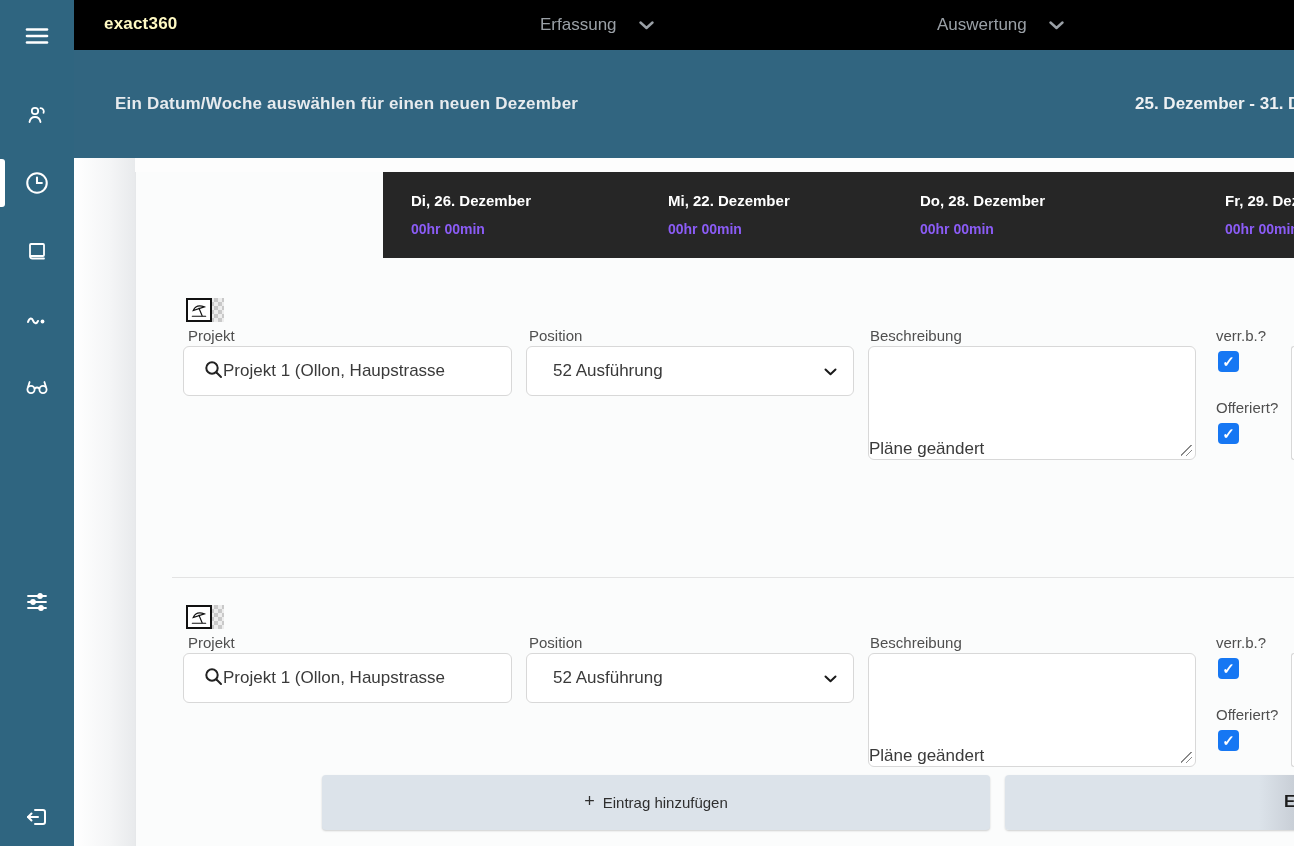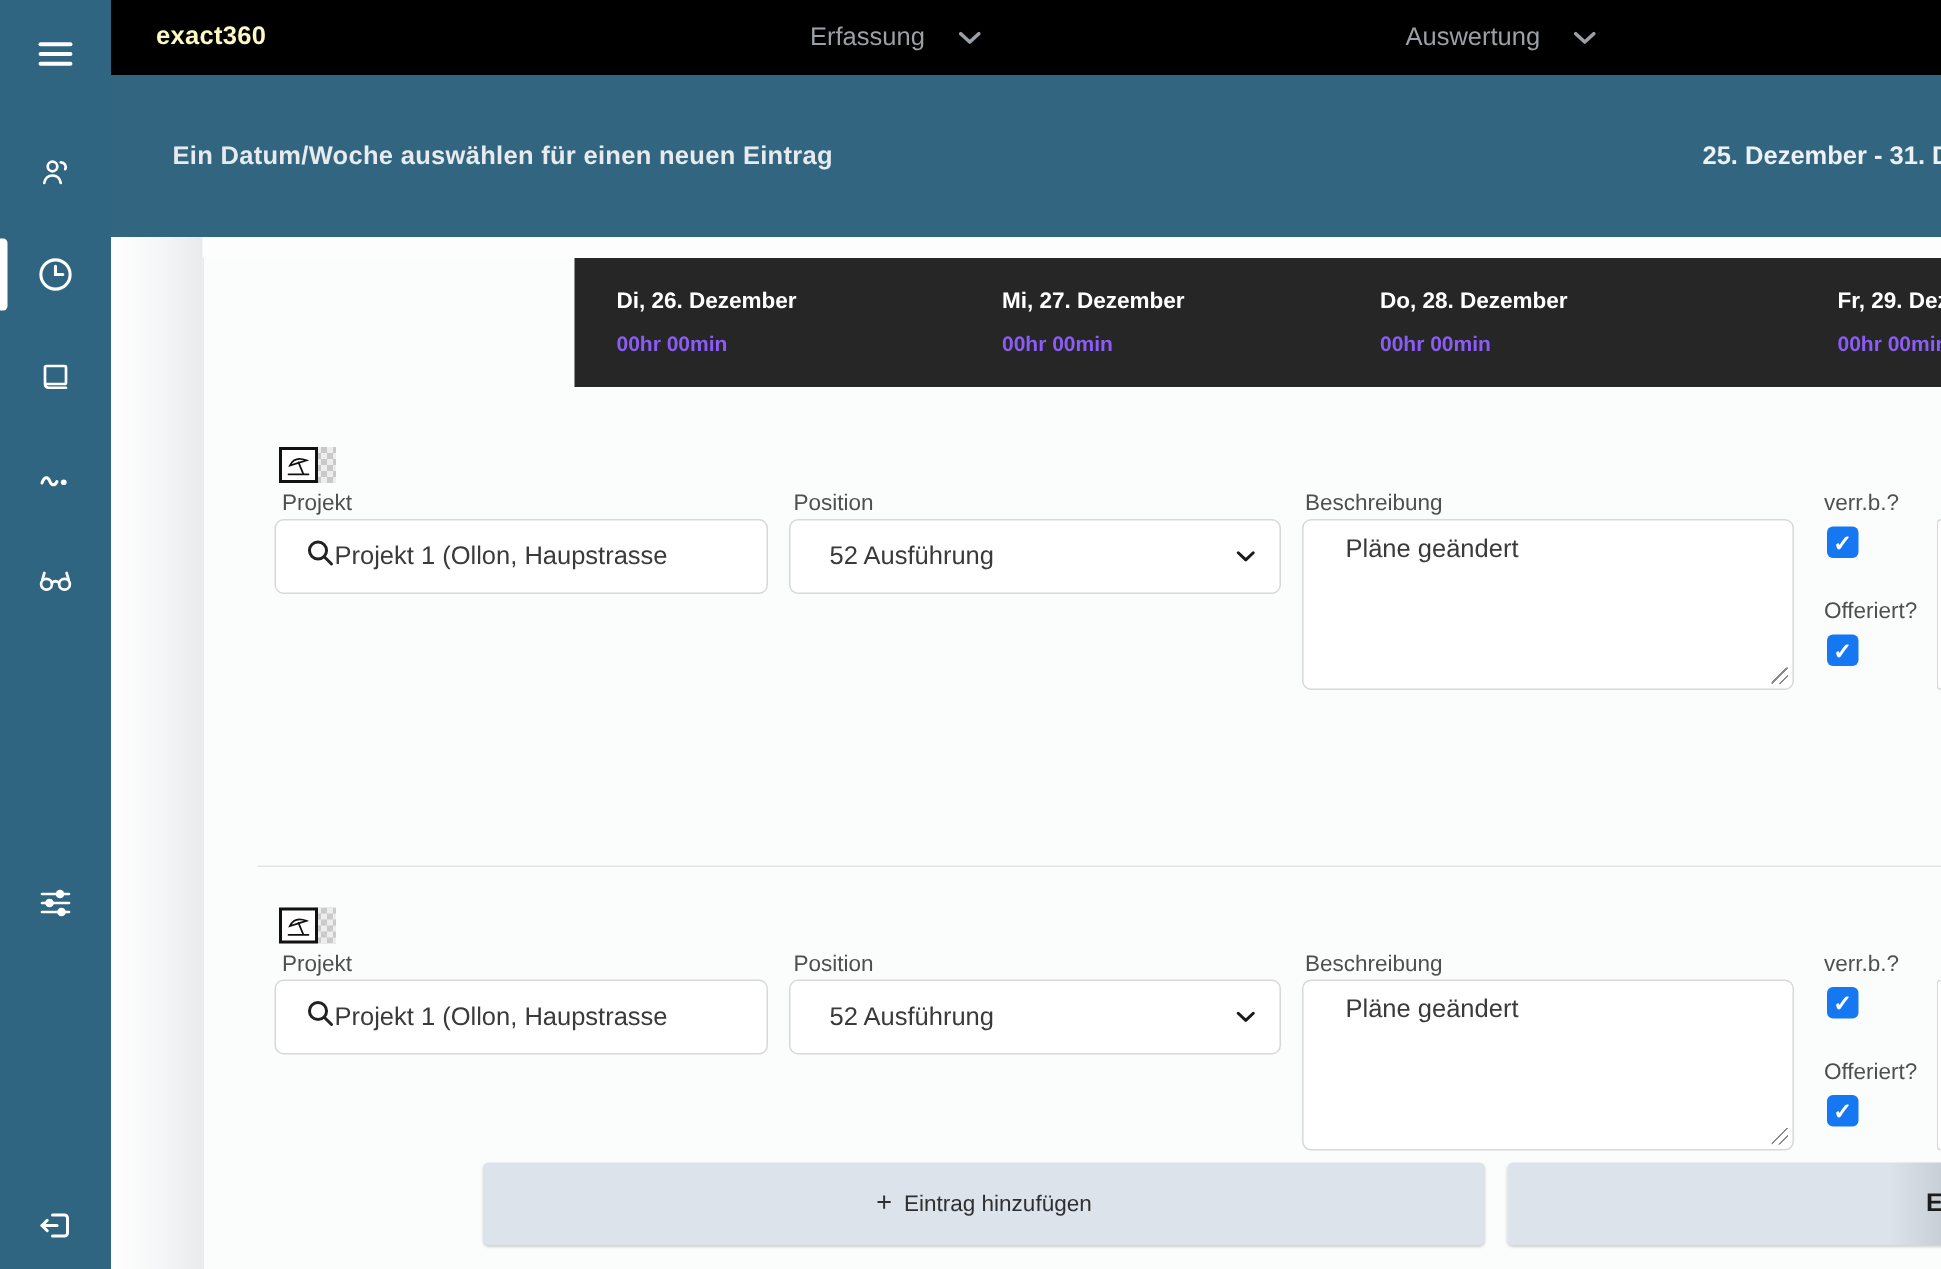--- a/index.html
+++ b/index.html
@@ -49,21 +49,21 @@
     font-weight:600; white-space:nowrap; }
 
   
   .field-label { position:absolute; color:#4f4f4f; font-size:15px; }
   .input-box { position:absolute; background:#fff; border:1px solid #d8d8d8;
     border-radius:6px; display:flex; align-items:center; }
   .proj-input { width:329px; height:50px; padding-left:20px; gap:0; cursor:text; }
   .proj-input .val { color:#3a3a3a; font-size:17px; white-space:nowrap; overflow:hidden; }
   .pos-select { width:328px; height:50px; padding:0 16px 0 26px; cursor:pointer; }
   .pos-select .val { color:#3a3a3a; font-size:17px; flex:1; }
-  .desc-area { width:328px; height:114px; align-items:flex-start; padding:9px 14px 0 28px; cursor:text; }
+  .desc-area { width:328px; height:114px; align-items:flex-end; padding:9px 14px 0 0; cursor:text; }
   .desc-area .val { color:#3a3a3a; font-size:17px; }
   .resize-grip { position:absolute; right:3px; bottom:3px; width:11px; height:11px;
     background:
       linear-gradient(135deg, transparent 45%, #8a8a8a 45%, #8a8a8a 52%, transparent 52%),
       linear-gradient(135deg, transparent 70%, #8a8a8a 70%, #8a8a8a 77%, transparent 77%);
     cursor:nwse-resize; }
   .umbrella-btn { position:absolute; width:38px; height:24px; cursor:pointer;
     background-image:
       linear-gradient(45deg,#c9c9c9 25%,transparent 25%,transparent 75%,#c9c9c9 75%),
       linear-gradient(45deg,#c9c9c9 25%,#ededed 25%,#ededed 75%,#c9c9c9 75%);
@@ -196,34 +196,34 @@
       <span>Erfassung</span>
       <span>
         <svg width="15" height="9" viewBox="0 0 15 9" fill="none" stroke="#9aa0a6" stroke-width="2.4" stroke-linecap="round" stroke-linejoin="round">
             <polyline points="1.5,1.5 7.5,7 13.5,1.5"></polyline>
           </svg>
       </span>
     </div>
   </header>
 
   <section id="blue-header" class="abs">
-    <div id="header-title">Ein Datum/Woche auswählen für einen neuen Eintrag</div>
+    <div id="header-title">Ein Datum/Woche auswählen für einen neuen Dezember</div>
     <div id="header-range">25. Dezember - 31. D</div>
   </section>
 
   <div id="gutter" class="abs"></div>
   <div id="card" class="abs"></div>
 
   <div id="tabs-dark" class="abs">
     <div class="dark-tab" style="left:28px;width:240px">
       <div class="day">Di, 26. Dezember</div>
       <div class="hrs">00hr 00min</div>
     </div>
     <div class="dark-tab" style="left:285px;width:240px">
-      <div class="day">Mi, 27. Dezember</div>
+      <div class="day">Mi, 22. Dezember</div>
       <div class="hrs">00hr 00min</div>
     </div>
     <div class="dark-tab" style="left:537px;width:240px">
       <div class="day">Do, 28. Dezember</div>
       <div class="hrs">00hr 00min</div>
     </div>
     <div class="dark-tab" style="left:842px;width:69px">
       <div class="day">Fr, 29. Dezember</div>
       <div class="hrs">00hr 00min</div>
     </div>

